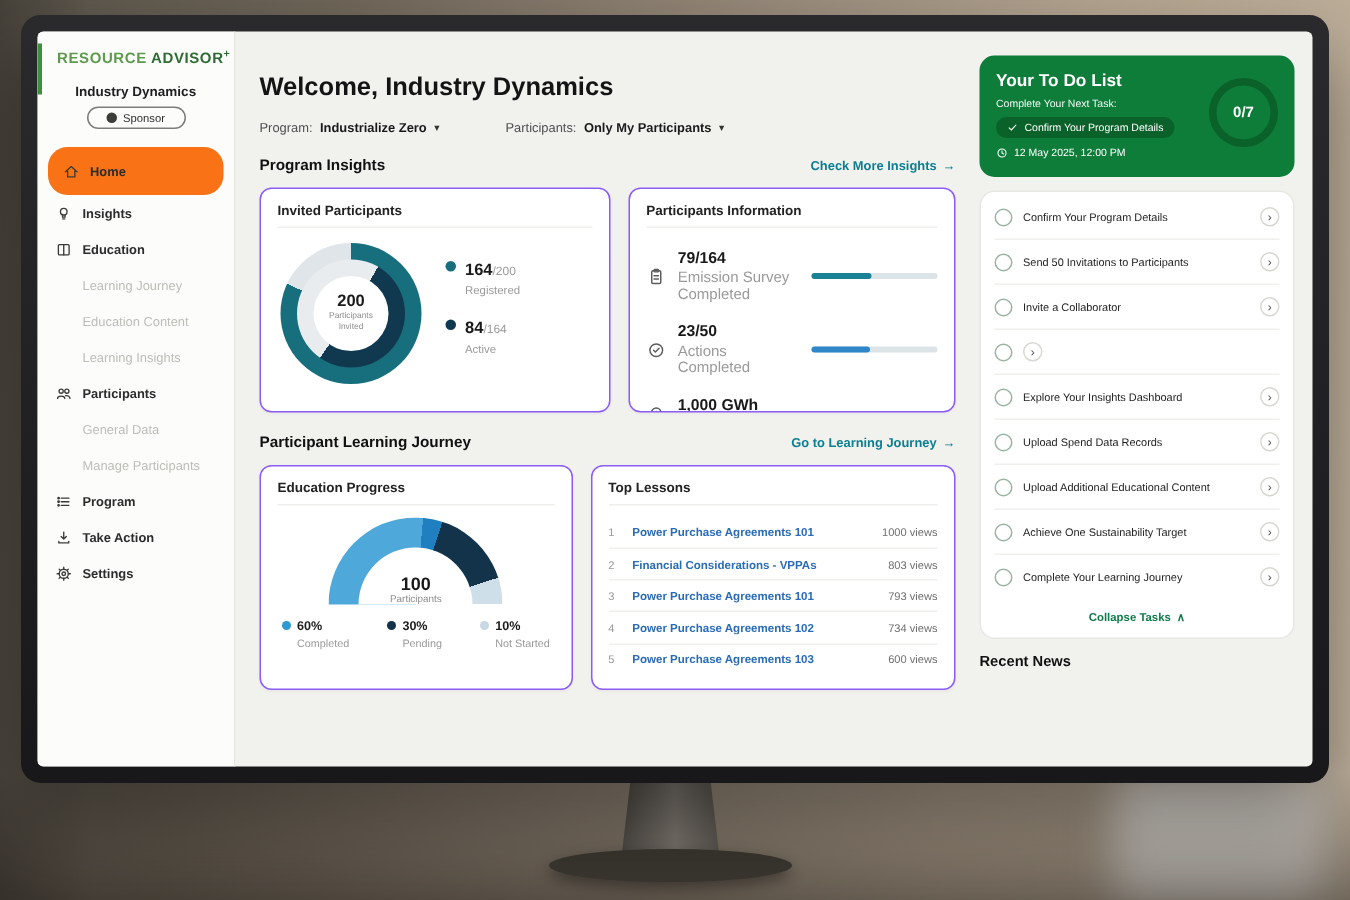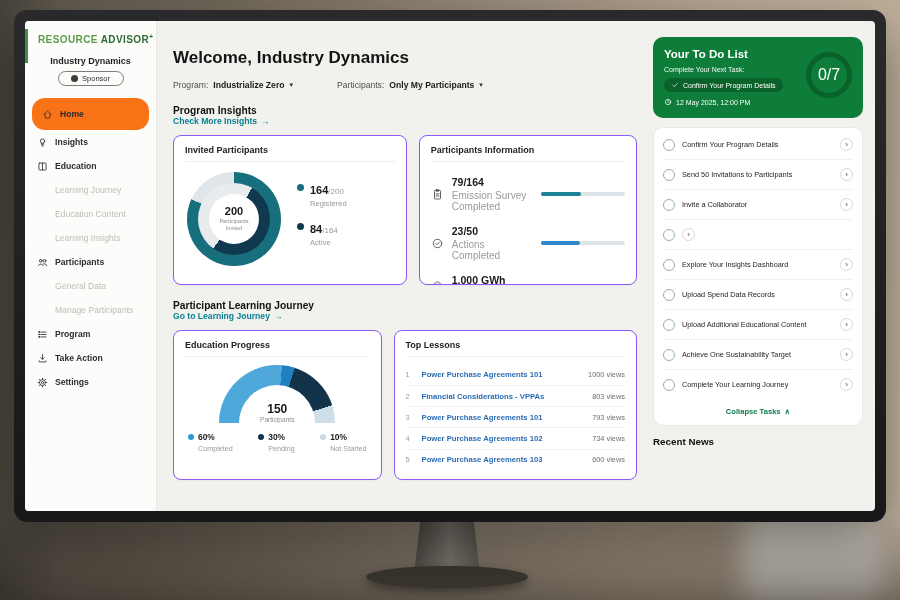--- a/index.html
+++ b/index.html
@@ -54,22 +54,22 @@
   .nav-sub { display:flex; align-items:center; height:24px; padding:0 12px 0 30px;
     font-size:8.6px; color:#bdbdb7; cursor:pointer; }
 
   
   .main { flex:1; min-width:0; padding:16px 14px 0 16px; }
   .welcome { font-size:17px; font-weight:bold; color:#141414; }
   .filters { display:flex; gap:44px; align-items:center; margin-top:10px; }
   .filter { display:flex; align-items:center; gap:5px; font-size:8.6px; color:#4f4f4f; cursor:pointer; }
   .filter .val { font-weight:bold; color:#1a1a1a; }
   .chev { font-size:7px; color:#333; }
-  .section-head { display:flex; justify-content:space-between; align-items:flex-start;
-    margin-top:15px; margin-bottom:9px;flex-direction:column; }
+  .section-head { display:flex; justify-content:space-between; align-items:center;
+    margin-top:15px; margin-bottom:9px; }
   .section-title { font-size:10.2px; font-weight:bold; color:#111; }
   .section-link { display:flex; align-items:center; gap:4px; font-size:8.6px; font-weight:bold;
     color:#0b7f92; cursor:pointer; }
   .cards { display:flex; gap:12px; }
   .card { background:#fff; border:1px solid #8b5cf6; border-radius:8px; padding:9px 11px;
     box-shadow:0 1px 2px rgba(0,0,0,.04); height:150px; overflow:hidden; }
   .card-title { font-size:9px; font-weight:bold; color:#222; padding-bottom:6px;
     border-bottom:1px solid #efefeb; margin-bottom:8px; }
   .c-invited { flex:1.08; } .c-pinfo { flex:1; }
   .c-edu { flex:0.95; } .c-lessons { flex:1.13; }
@@ -137,21 +137,21 @@
   .tg-sub { font-size:7px; margin-top:6px; opacity:.95; }
   .tg-chip { display:flex; align-items:center; gap:4px; background:#0a6129;
     border-radius:9px; padding:3px 7px; font-size:7px; margin-top:5px; width:fit-content;
     max-width:138px; cursor:pointer; }
   .tg-time { display:flex; align-items:center; gap:4px; font-size:7px; margin-top:6px; }
   .tg-time svg, .tg-chip svg { width:8px; height:8px; stroke:#fff; fill:none;
     stroke-width:1.4; stroke-linecap:round; flex:none; }
   .tg-ring { position:absolute; top:15px; right:11px; width:46px; height:46px;
     border-radius:50%; border:5px solid #0a6129; background:#0d7d39;
     display:flex; align-items:center; justify-content:center;
-    font-size:16px; font-weight:normal; color:#fff; }
+    font-size:10px; font-weight:bold; color:#fff; }
   .todo-list { background:#fff; border:1px solid #e8e8e3; border-radius:10px;
     margin-top:9px; padding:2px 9px; }
   .task { display:flex; align-items:center; gap:7px; padding:8px 0;
     border-bottom:1px solid #f0f0ec; cursor:pointer; }
   .t-check { width:12px; height:12px; border:1.4px solid #98b5a2; border-radius:50%; flex:none; }
   .t-label { flex:1; font-size:7.3px; color:#1e1e1e; line-height:1.3; }
   .t-go { width:13px; height:13px; border:1px solid #d8d8d3; border-radius:50%;
     display:flex; align-items:center; justify-content:center; font-size:8px; color:#4a4a4a; flex:none; }
   .collapse { display:flex; justify-content:center; align-items:center; gap:4px;
     padding:8px 0 7px; font-size:7.6px; font-weight:bold; color:#0f7b4b; cursor:pointer; }
@@ -361,21 +361,21 @@
 
         <div class="cards">
 
           <div class="card c-edu">
             <div class="card-title">Education Progress</div>
             <div class="gauge-wrap">
               <div class="gauge">
                 <div class="gauge-arc"></div>
                 <div class="gauge-hole"></div>
                 <div class="gauge-text">
-                  <div class="gauge-value">150</div>
+                  <div class="gauge-value">100</div>
                   <div class="gauge-label">Participants</div>
                 </div>
               </div>
               <div class="g-legend">
                 <div class="g-item">
                   <div class="top">
                       <span class="g-dot c1"></span>
                       <span>60%</span>
                     </div>
                   <div class="bot">Completed</div>

